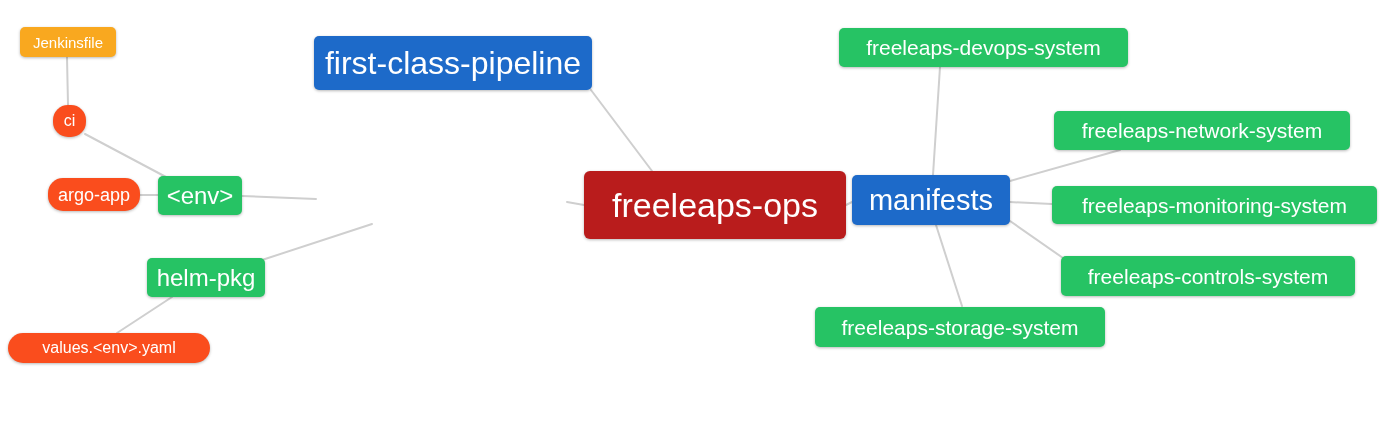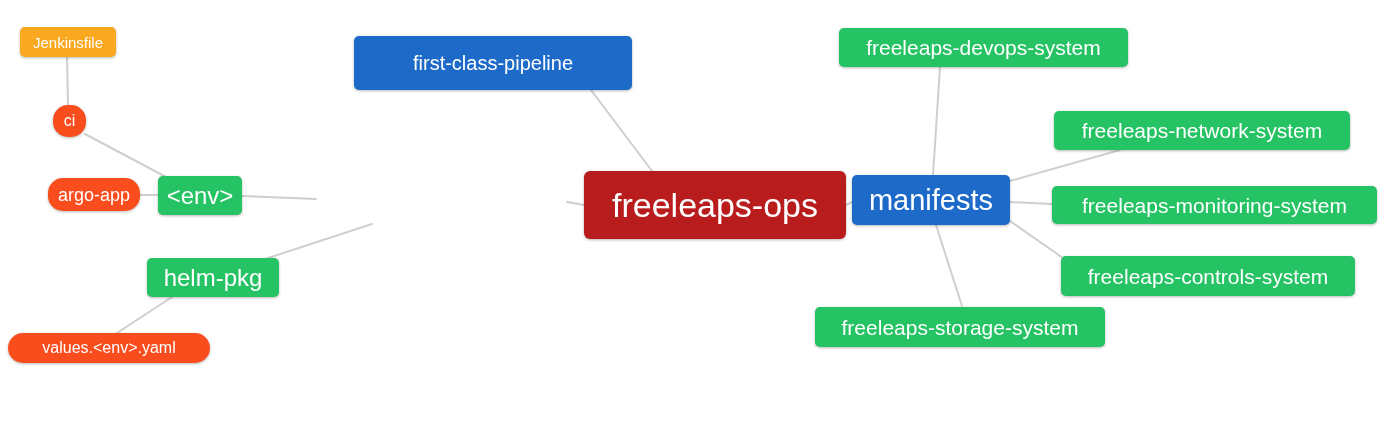--- a/index.html
+++ b/index.html
@@ -60,23 +60,23 @@
       <line x1="1010" y1="181" x2="1120" y2="150" stroke="#cfcfcf" stroke-width="2" stroke-linecap="round"></line>
       <line x1="1010" y1="202" x2="1052" y2="204" stroke="#cfcfcf" stroke-width="2" stroke-linecap="round"></line>
       <line x1="1010" y1="221" x2="1063" y2="258" stroke="#cfcfcf" stroke-width="2" stroke-linecap="round"></line>
       <line x1="936" y1="225" x2="962" y2="306" stroke="#cfcfcf" stroke-width="2" stroke-linecap="round"></line>
     </svg>
 
 <div class="node orange" style="left: 20px; top: 27px; width: 96px; height: 30px; font-size: 15px;">Jenkinsfile</div>
     <div class="node red" style="left: 53px; top: 105px; width: 33px; height: 32px; font-size: 16px;">ci</div>
     <div class="node red" style="left: 31px; top: 178px; width: 92px; height: 33px; font-size: 18px; margin-left: 17px;">argo-app</div>
     <div class="node green" style="left: 158px; top: 176px; width: 84px; height: 39px; font-size: 24px;">&lt;env&gt;</div>
-    <div class="node green" style="left: 147px; top: 258px; width: 132px; height: 39px; font-size: 24px;">helm-pkg</div>
+    <div class="node green" style="left: 147px; top: 258px; width: 118px; height: 39px; font-size: 24px;">helm-pkg</div>
     <div class="node red" style="left: 8px; top: 333px; width: 202px; height: 30px; font-size: 16px;">values.&lt;env&gt;.yaml</div>
-    <div class="node blue" style="left: 314px; top: 36px; width: 278px; height: 54px; font-size: 20px; margin-left: 40px;">first-class-pipeline</div>
+    <div class="node blue" style="left: 314px; top: 36px; width: 278px; height: 54px; font-size: 32px;">first-class-pipeline</div>
     <div class="node dark" style="left: 584px; top: 171px; width: 262px; height: 68px; font-size: 34px;">freeleaps-ops</div>
     <div class="node blue" style="left: 852px; top: 175px; width: 158px; height: 50px; font-size: 29px;">manifests</div>
     <div class="node green" style="left: 796px; top: 28px; width: 289px; height: 39px; font-size: 21px; margin-left: 43px;">freeleaps-devops-system</div>
     <div class="node green" style="left: 1054px; top: 111px; width: 296px; height: 39px; font-size: 21px;">freeleaps-network-system</div>
     <div class="node green" style="left: 1052px; top: 186px; width: 325px; height: 38px; font-size: 21px;">freeleaps-monitoring-system</div>
     <div class="node green" style="left: 1061px; top: 256px; width: 294px; height: 40px; font-size: 21px;">freeleaps-controls-system</div>
     <div class="node green" style="left: 815px; top: 307px; width: 290px; height: 40px; font-size: 21px;">freeleaps-storage-system</div>
   </div>
 
 </body></html>

